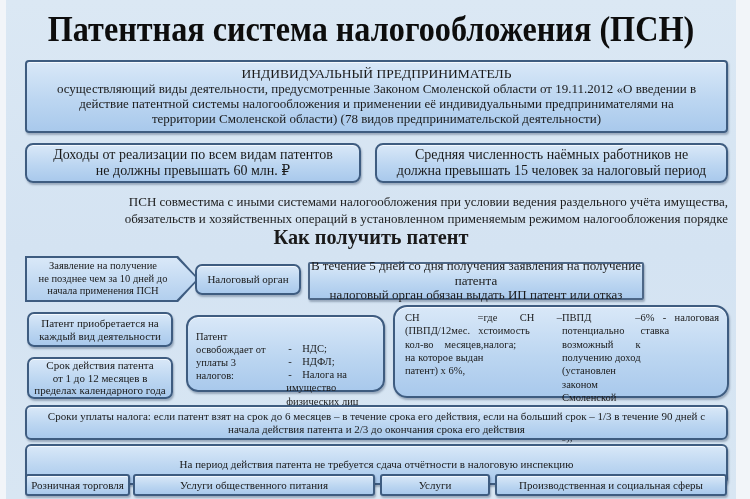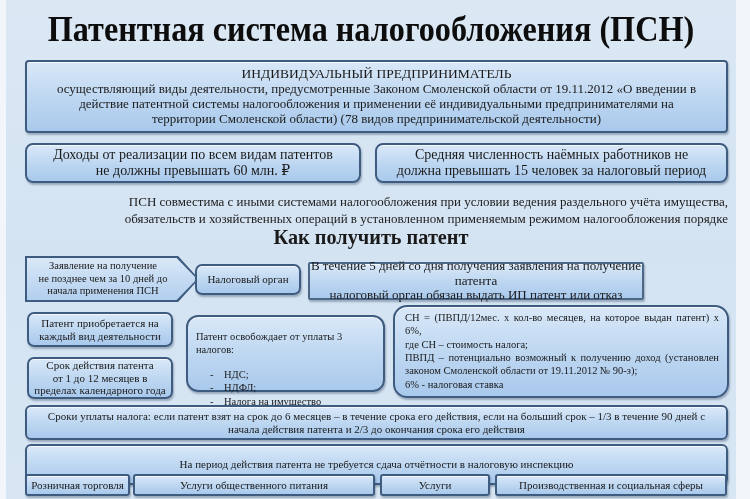--- a/index.html
+++ b/index.html
@@ -54,28 +54,28 @@
       background: #3e5c80;
       clip-path: polygon(0 0, 88% 0, 100% 50%, 88% 100%, 0 100%);
     }
     .tax-box { left: 189px; top: 264px; width: 106px; height: 31px; font-size: 11px; border-radius: 7px; }
     .five-box { left: 302px; top: 262px; width: 336px; height: 38px; font-size: 13px; }
     .buy-box { left: 21px; top: 312px; width: 146px; height: 35px; font-size: 11px; border-radius: 7px; }
     .term-box { left: 21px; top: 357px; width: 146px; height: 42px; font-size: 11px; border-radius: 7px; }
     .free-box {
       left: 180px; top: 315px; width: 199px; height: 77px; font-size: 10.5px;
       border-radius: 12px; justify-content: flex-start; align-items: flex-start;
-      flex-direction: column; text-align: left; padding: 13px 6px 0 8px; line-height: 1.25;
+      flex-direction: row; text-align: left; padding: 13px 6px 0 8px; line-height: 1.25;
     }
     .free-box ul { margin: 12px; padding: 0; list-style: none; }
     .free-box li::before { content: "-"; display: inline-block; width: 14px; padding-left: 2px; }
     .formula-box {
       left: 387px; top: 305px; width: 336px; height: 93px; font-size: 10.5px;
       border-radius: 14px; justify-content: flex-start; align-items: flex-start;
-      flex-direction: column; text-align: justify; padding: 4px 8px 0 10px; line-height: 1.27;
+      flex-direction: row; text-align: justify; padding: 4px 8px 0 10px; line-height: 1.27;
     }
     .formula-box div { width: 100%; }
     .pay-box { left: 19px; top: 405px; width: 703px; height: 35px; font-size: 11px; border-radius: 6px; padding: 0 10px; }
     .norep-box { left: 19px; top: 444px; width: 703px; height: 41px; font-size: 11px; border-radius: 6px; }
     .sphere { top: 474px; height: 22px; font-size: 11px; border-radius: 3px; }
     .s1 { left: 19px; width: 105px; }
     .s2 { left: 127px; width: 242px; }
     .s3 { left: 374px; width: 110px; }
     .s4 { left: 489px; width: 232px; }
   </style>

